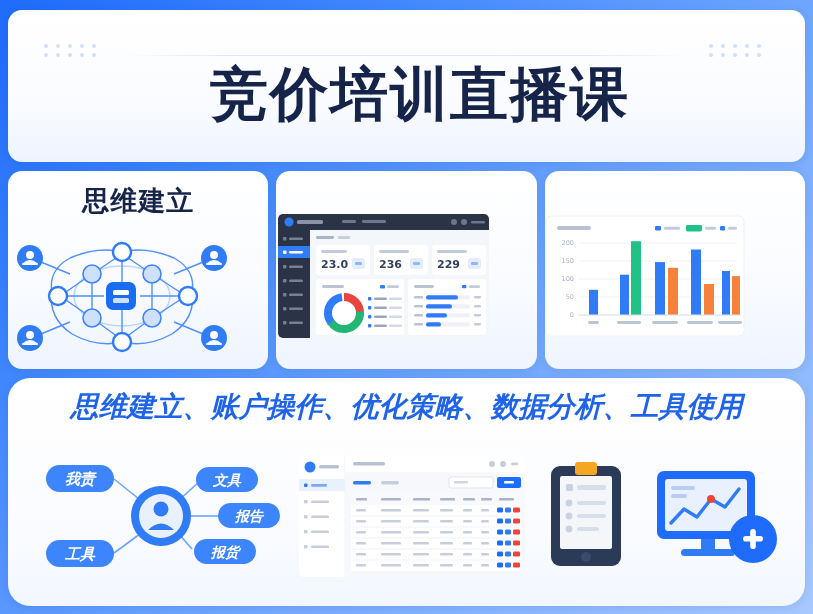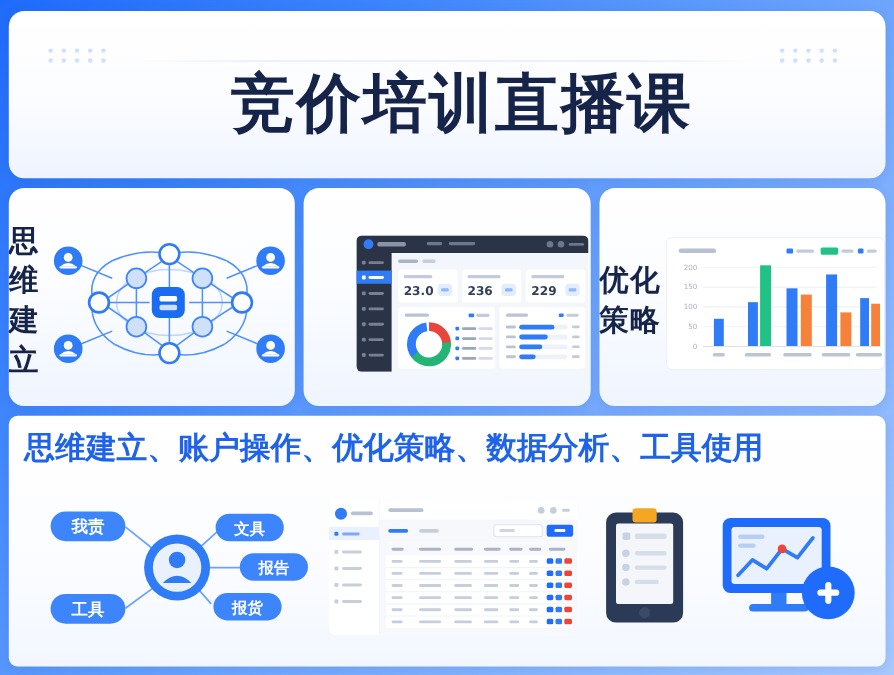--- a/index.html
+++ b/index.html
@@ -63,45 +63,46 @@
     display: flex;
     gap: 8px;
     height: 198px;
   }
   .card {
     flex: 1;
     border-radius: 14px;
     background: linear-gradient(180deg, #ffffff 0%, #fafcff 50%, #eff5ff 100%);
     box-shadow: 0 2px 10px rgba(20,60,150,.12);
     display: flex;
-    flex-direction: row;
+    flex-direction: column;
     align-items: center;
     padding-top: 12px;
     overflow: hidden;
   }
   .card-title {
     font-size: 27px;
     font-weight: 700;
     color: #16244a;
     letter-spacing: 1px;
     margin-bottom: 6px;
   }
-  .card-art { flex: 1; width: 100%; display: flex; align-items: center; justify-content: flex-end; }
+  .card-art { flex: 1; width: 100%; display: flex; align-items: center; justify-content: flex-start; }
 
   
   .bottom {
     flex: 1;
-    border-radius: 8px;
+    border-radius: 22px;
     background: linear-gradient(180deg, #ffffff 0%, #fbfcff 60%, #f2f7ff 100%);
     box-shadow: 0 2px 10px rgba(20,60,150,.12);
     display: flex;
     flex-direction: column;
-    align-items: flex-start;
+    align-items: center;
     padding: 10px 14px 8px 14px;
     overflow: hidden;
+    font-style: italic;
   }
   .bottom-head {
     font-size: 28px;
     font-weight: 700;
     color: #1f64e8;
     letter-spacing: 0px;
     white-space: nowrap;
     margin-bottom: 8px;
   }
   .bottom-art {
@@ -338,21 +339,20 @@
             <rect x="150" y="110.2" width="44" height="4.4" rx="2.2" fill="#eef1f7"></rect>
             <rect x="150" y="110.2" width="15" height="4.4" rx="2.2" fill="#2f7cf6"></rect>
             <rect x="198" y="111" width="7" height="2.4" rx="1.1" fill="#c2cbdb"></rect>
           </g>
         </g>
       </svg>
     </div>
   </div>
 
   <div class="card">
-    <div class="card-title">优化策略</div>
     <div class="card-art">
       <svg width="200" height="122" viewBox="0 0 200 122">
         <rect x="1" y="1" width="198" height="120" rx="5" fill="#ffffff" stroke="#eef2f8"></rect>
         <rect x="12" y="11" width="34" height="4" rx="2" fill="#b7c1d2"></rect>
 
         <g>
           <rect x="110" y="11" width="6" height="4.5" rx="1.2" fill="#2f7cf6"></rect>
           <rect x="119" y="11.8" width="16" height="3" rx="1.4" fill="#c2cbdb"></rect>
           <rect x="141" y="10" width="16" height="6.5" rx="1.4" fill="#22c287"></rect>
           <rect x="160" y="11.8" width="11" height="3" rx="1.4" fill="#c2cbdb"></rect>

